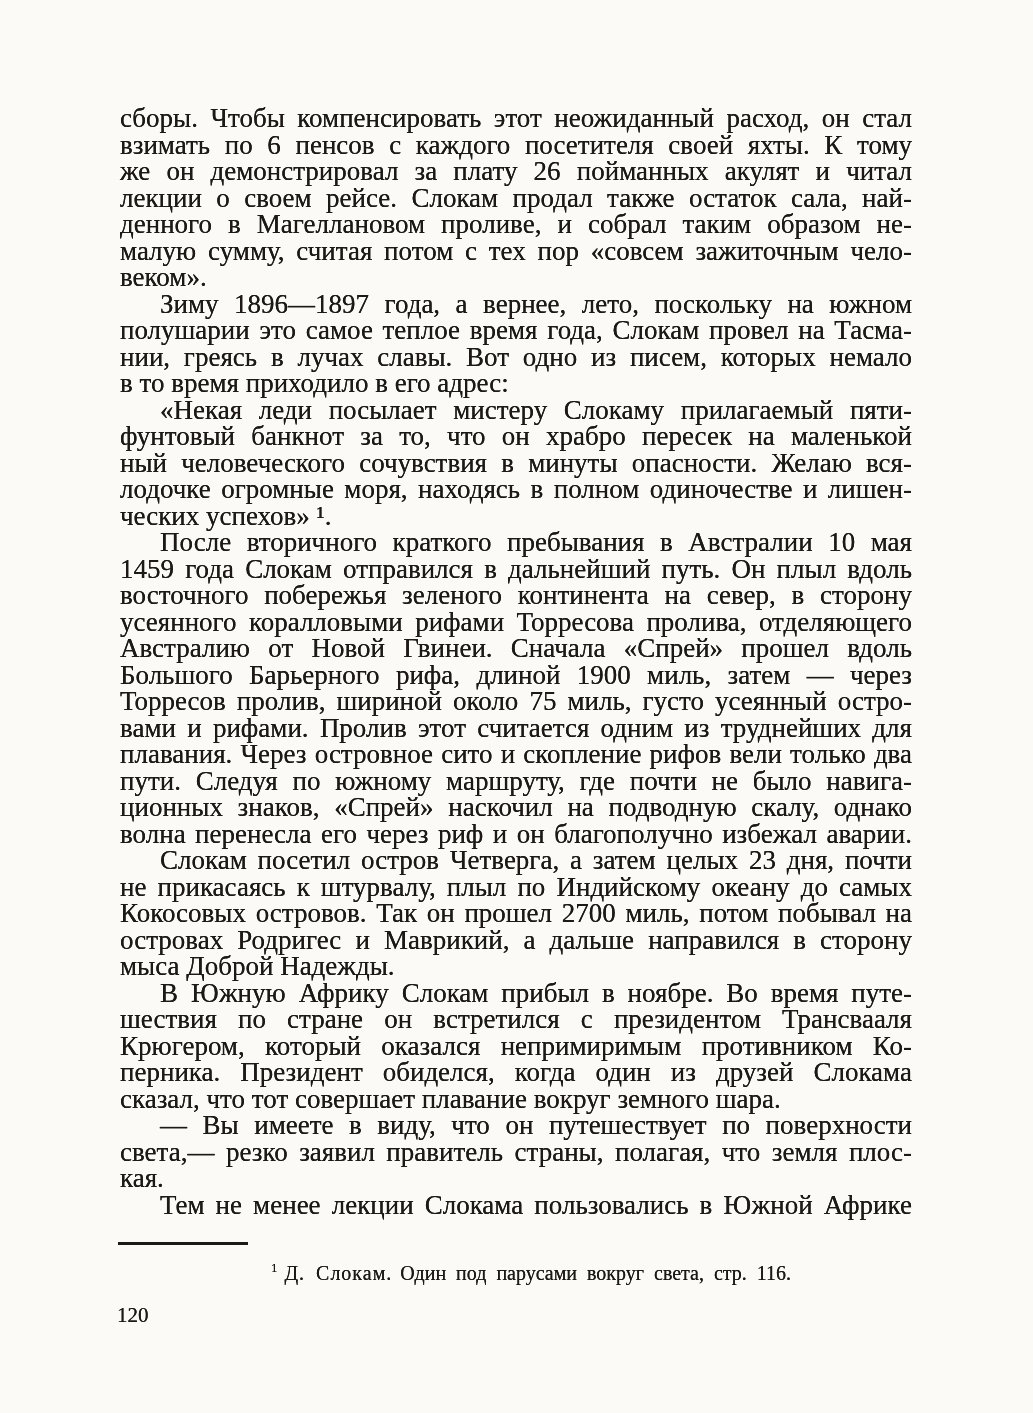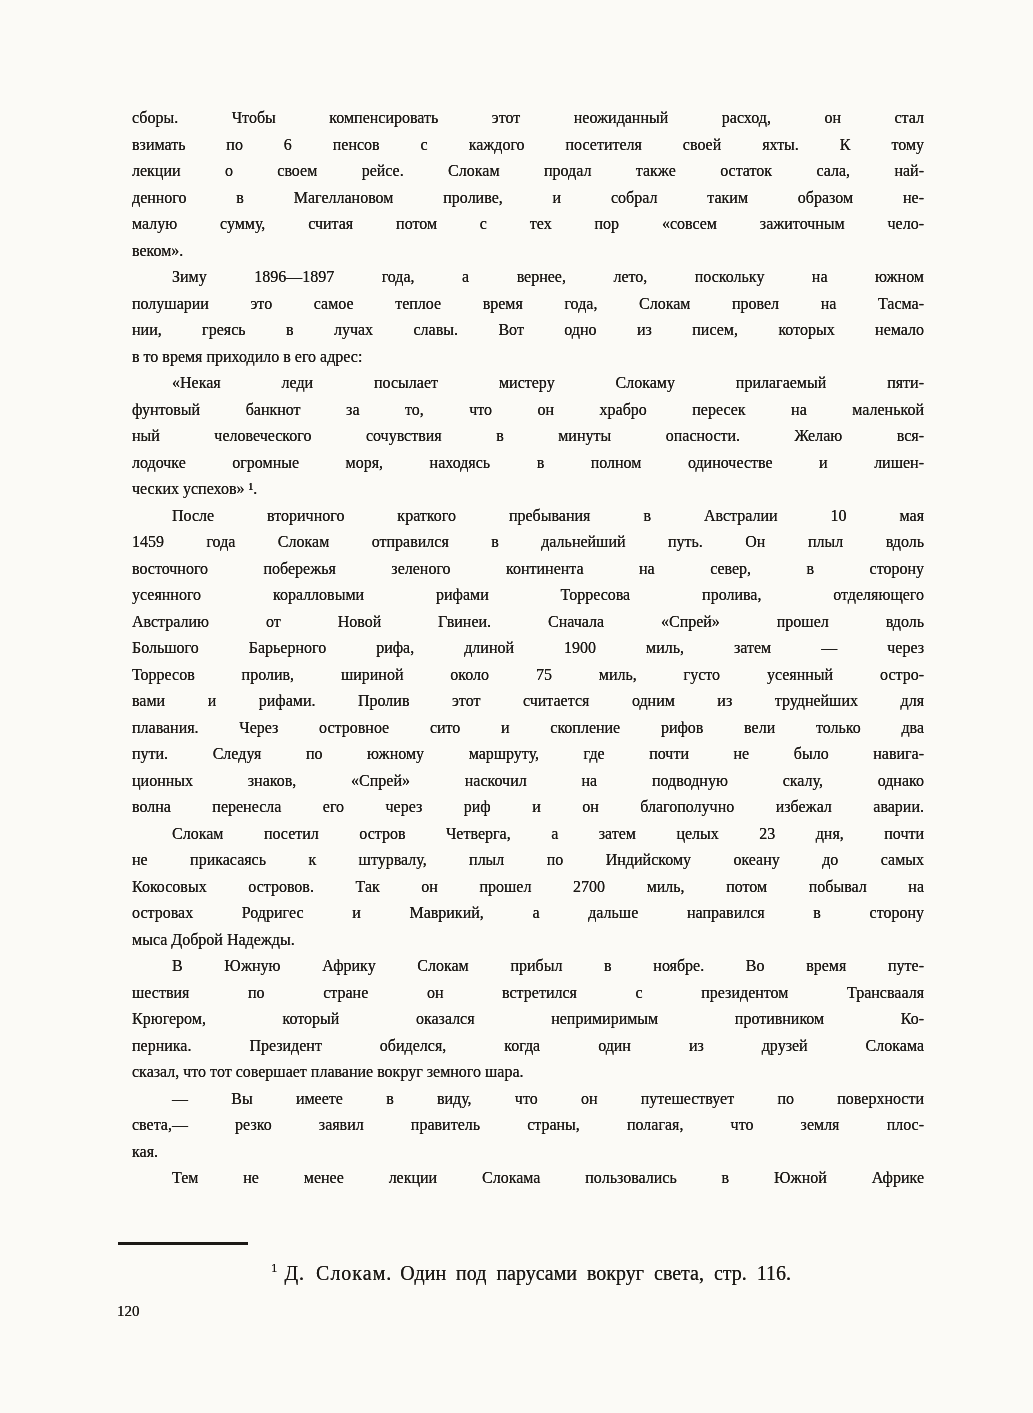--- a/index.html
+++ b/index.html
@@ -16,24 +16,24 @@
     position: relative;
     width: 1033px;
     height: 1413px;
     background: var(--bg);
     overflow: hidden;
     font-family: "Liberation Serif", "DejaVu Serif", serif;
     color: var(--ink);
   }
   .text-block {
     position: absolute;
-    left: 132px;
+    left: 120px;
     top: 105px;
     width: 792px;
-    font-size: 16px;
+    font-size: 27px;
     line-height: 26.5px;
     text-shadow: 0 0 0.6px currentColor; 
   }
   .para { margin: 0; }
   .line {
     text-align: justify;
     text-align-last: justify;
   }
   .line.last {
     text-align-last: left;
@@ -67,32 +67,33 @@
     margin-right: 7px;
   }
   .fn-author {
     letter-spacing: 1px;
     margin-right: 8px;
   }
   .page-number {
     position: absolute;
     left: 117px;
     top: 1303px;
-    font-size: 15px;
+    font-size: 21px;
     text-shadow: 0 0 0.5px currentColor;
   }
 </style>
 </head>
 <body>
 
 <div class="page">
   <div class="text-block" id="text-block">
       <div class="para">
         <div class="line">сборы. Чтобы компенсировать этот неожиданный расход, он стал</div>
         <div class="line">взимать по 6 пенсов с каждого посетителя своей яхты. К тому</div>
+        <div class="line">же он демонстрировал за плату 26 пойманных акулят и читал</div>
         <div class="line">лекции о своем рейсе. Слокам продал также остаток сала, най-</div>
         <div class="line">денного в Магеллановом проливе, и собрал таким образом не-</div>
         <div class="line">малую сумму, считая потом с тех пор «совсем зажиточным чело-</div>
         <div class="line last">веком».</div>
       </div>
       <div class="para indent">
         <div class="line">Зиму 1896—1897 года, а вернее, лето, поскольку на южном</div>
         <div class="line">полушарии это самое теплое время года, Слокам провел на Тасма-</div>
         <div class="line">нии, греясь в лучах славы. Вот одно из писем, которых немало</div>
         <div class="line last">в то время приходило в его адрес:</div>

